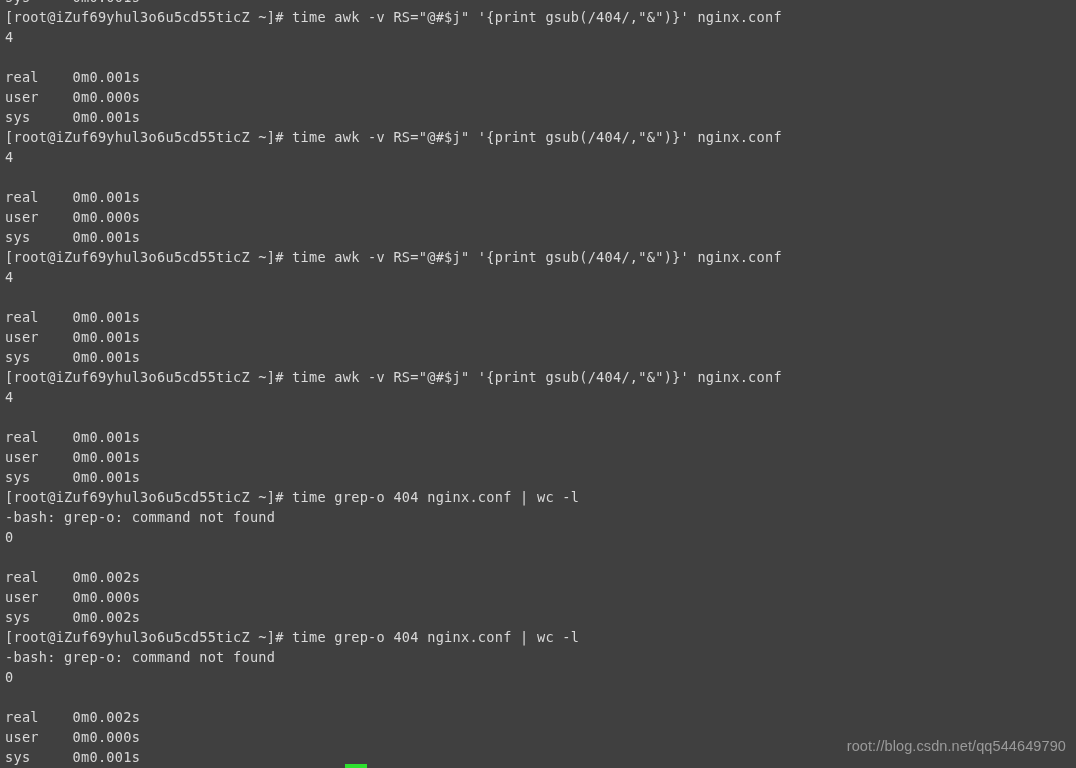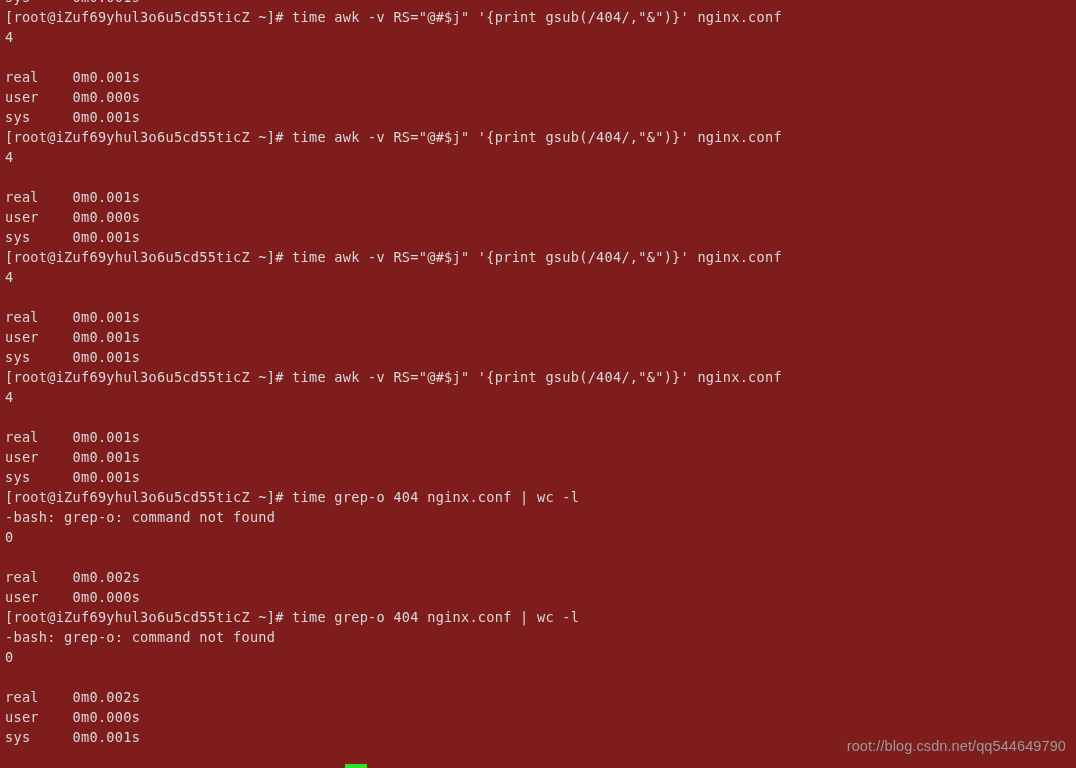--- a/index.html
+++ b/index.html
@@ -14,21 +14,21 @@
     position: relative;
     font-family: "DejaVu Sans Mono", "Liberation Mono", monospace;
   }
 
   #terminal {
     position: absolute;
     left: 0;
     top: 0;
     width: 1076px;
     height: 768px;
-    background: #7f1d1d;
+    background: #404040;
     overflow: hidden;
   }
 
   
   #screen-buffer {
     position: absolute;
     left: 5px;
     top: -13px;
     width: 1071px;
   }
@@ -96,20 +96,21 @@
       <div class="term-line blank"></div>
       <div class="term-line">real    0m0.001s</div>
       <div class="term-line">user    0m0.001s</div>
       <div class="term-line">sys     0m0.001s</div>
       <div class="term-line">[root@iZuf69yhul3o6u5cd55ticZ ~]# time grep-o 404 nginx.conf | wc -l</div>
       <div class="term-line">-bash: grep-o: command not found</div>
       <div class="term-line">0</div>
       <div class="term-line blank"></div>
       <div class="term-line">real    0m0.002s</div>
       <div class="term-line">user    0m0.000s</div>
+      <div class="term-line">sys     0m0.002s</div>
       <div class="term-line">[root@iZuf69yhul3o6u5cd55ticZ ~]# time grep-o 404 nginx.conf | wc -l</div>
       <div class="term-line">-bash: grep-o: command not found</div>
       <div class="term-line">0</div>
       <div class="term-line blank"></div>
       <div class="term-line">real    0m0.002s</div>
       <div class="term-line">user    0m0.000s</div>
       <div class="term-line">sys     0m0.001s</div>
     </div>
   <div id="cursor-bar"></div>
   <div id="watermark">root://blog.csdn.net/qq544649790</div>

